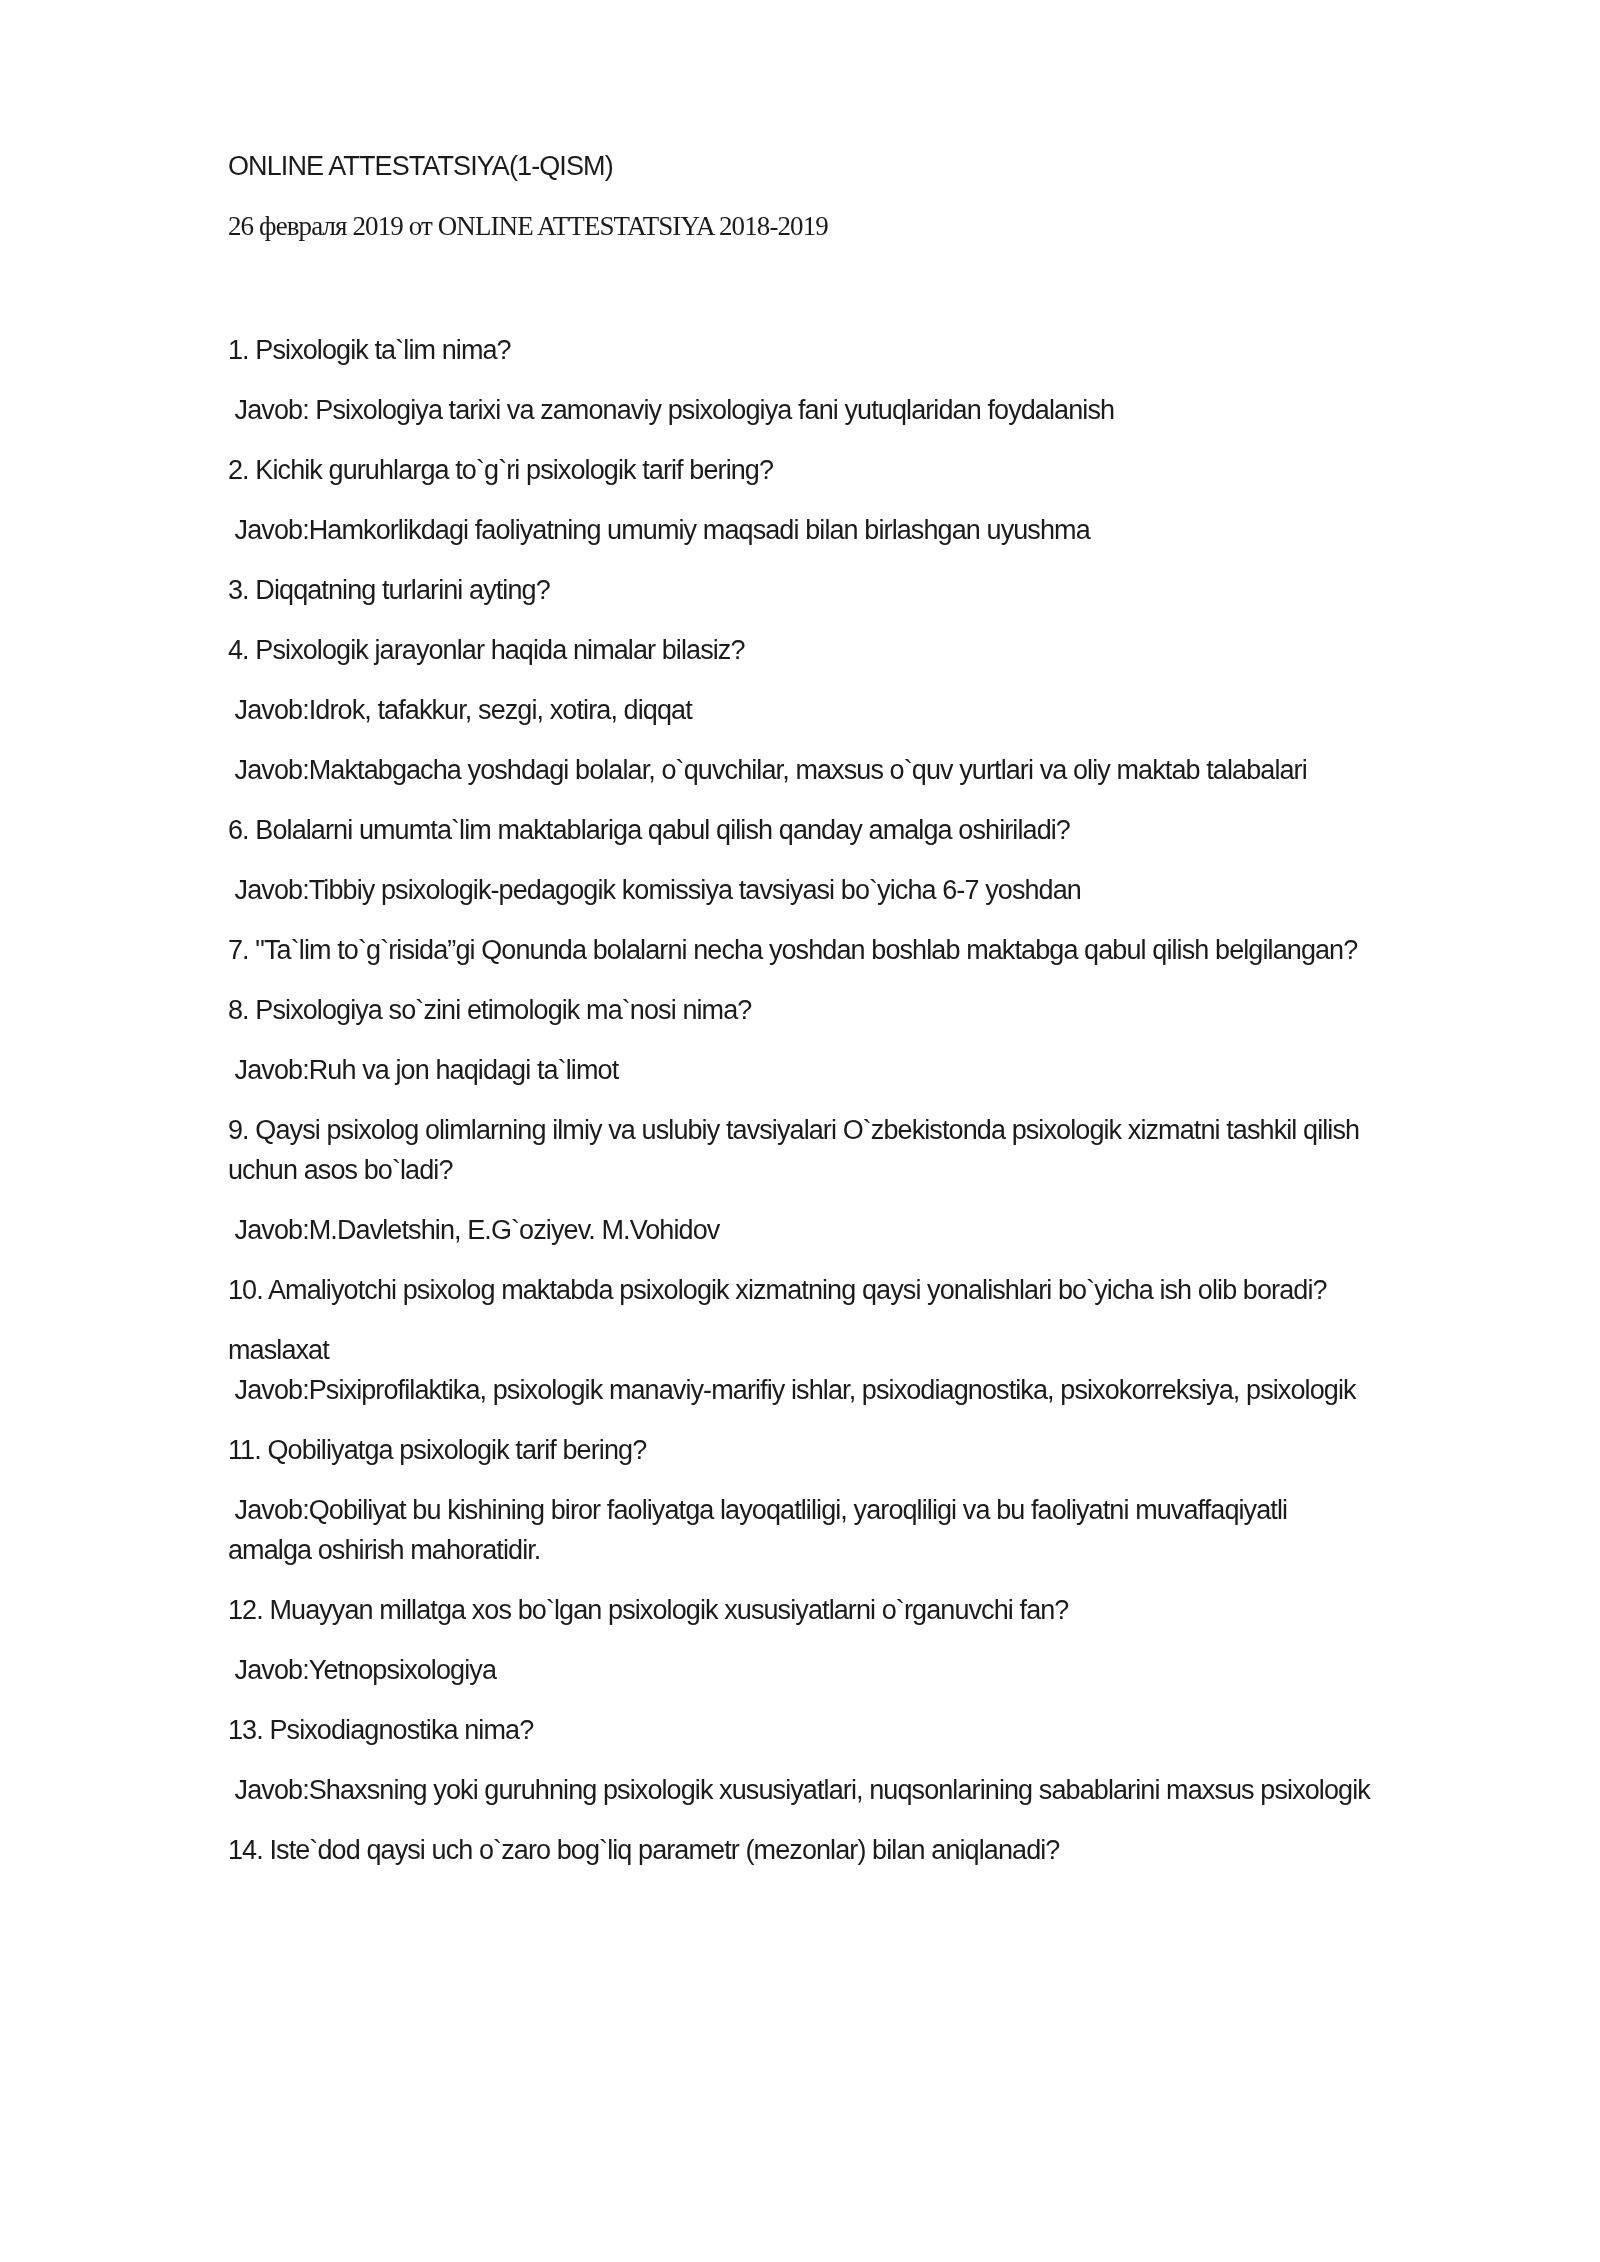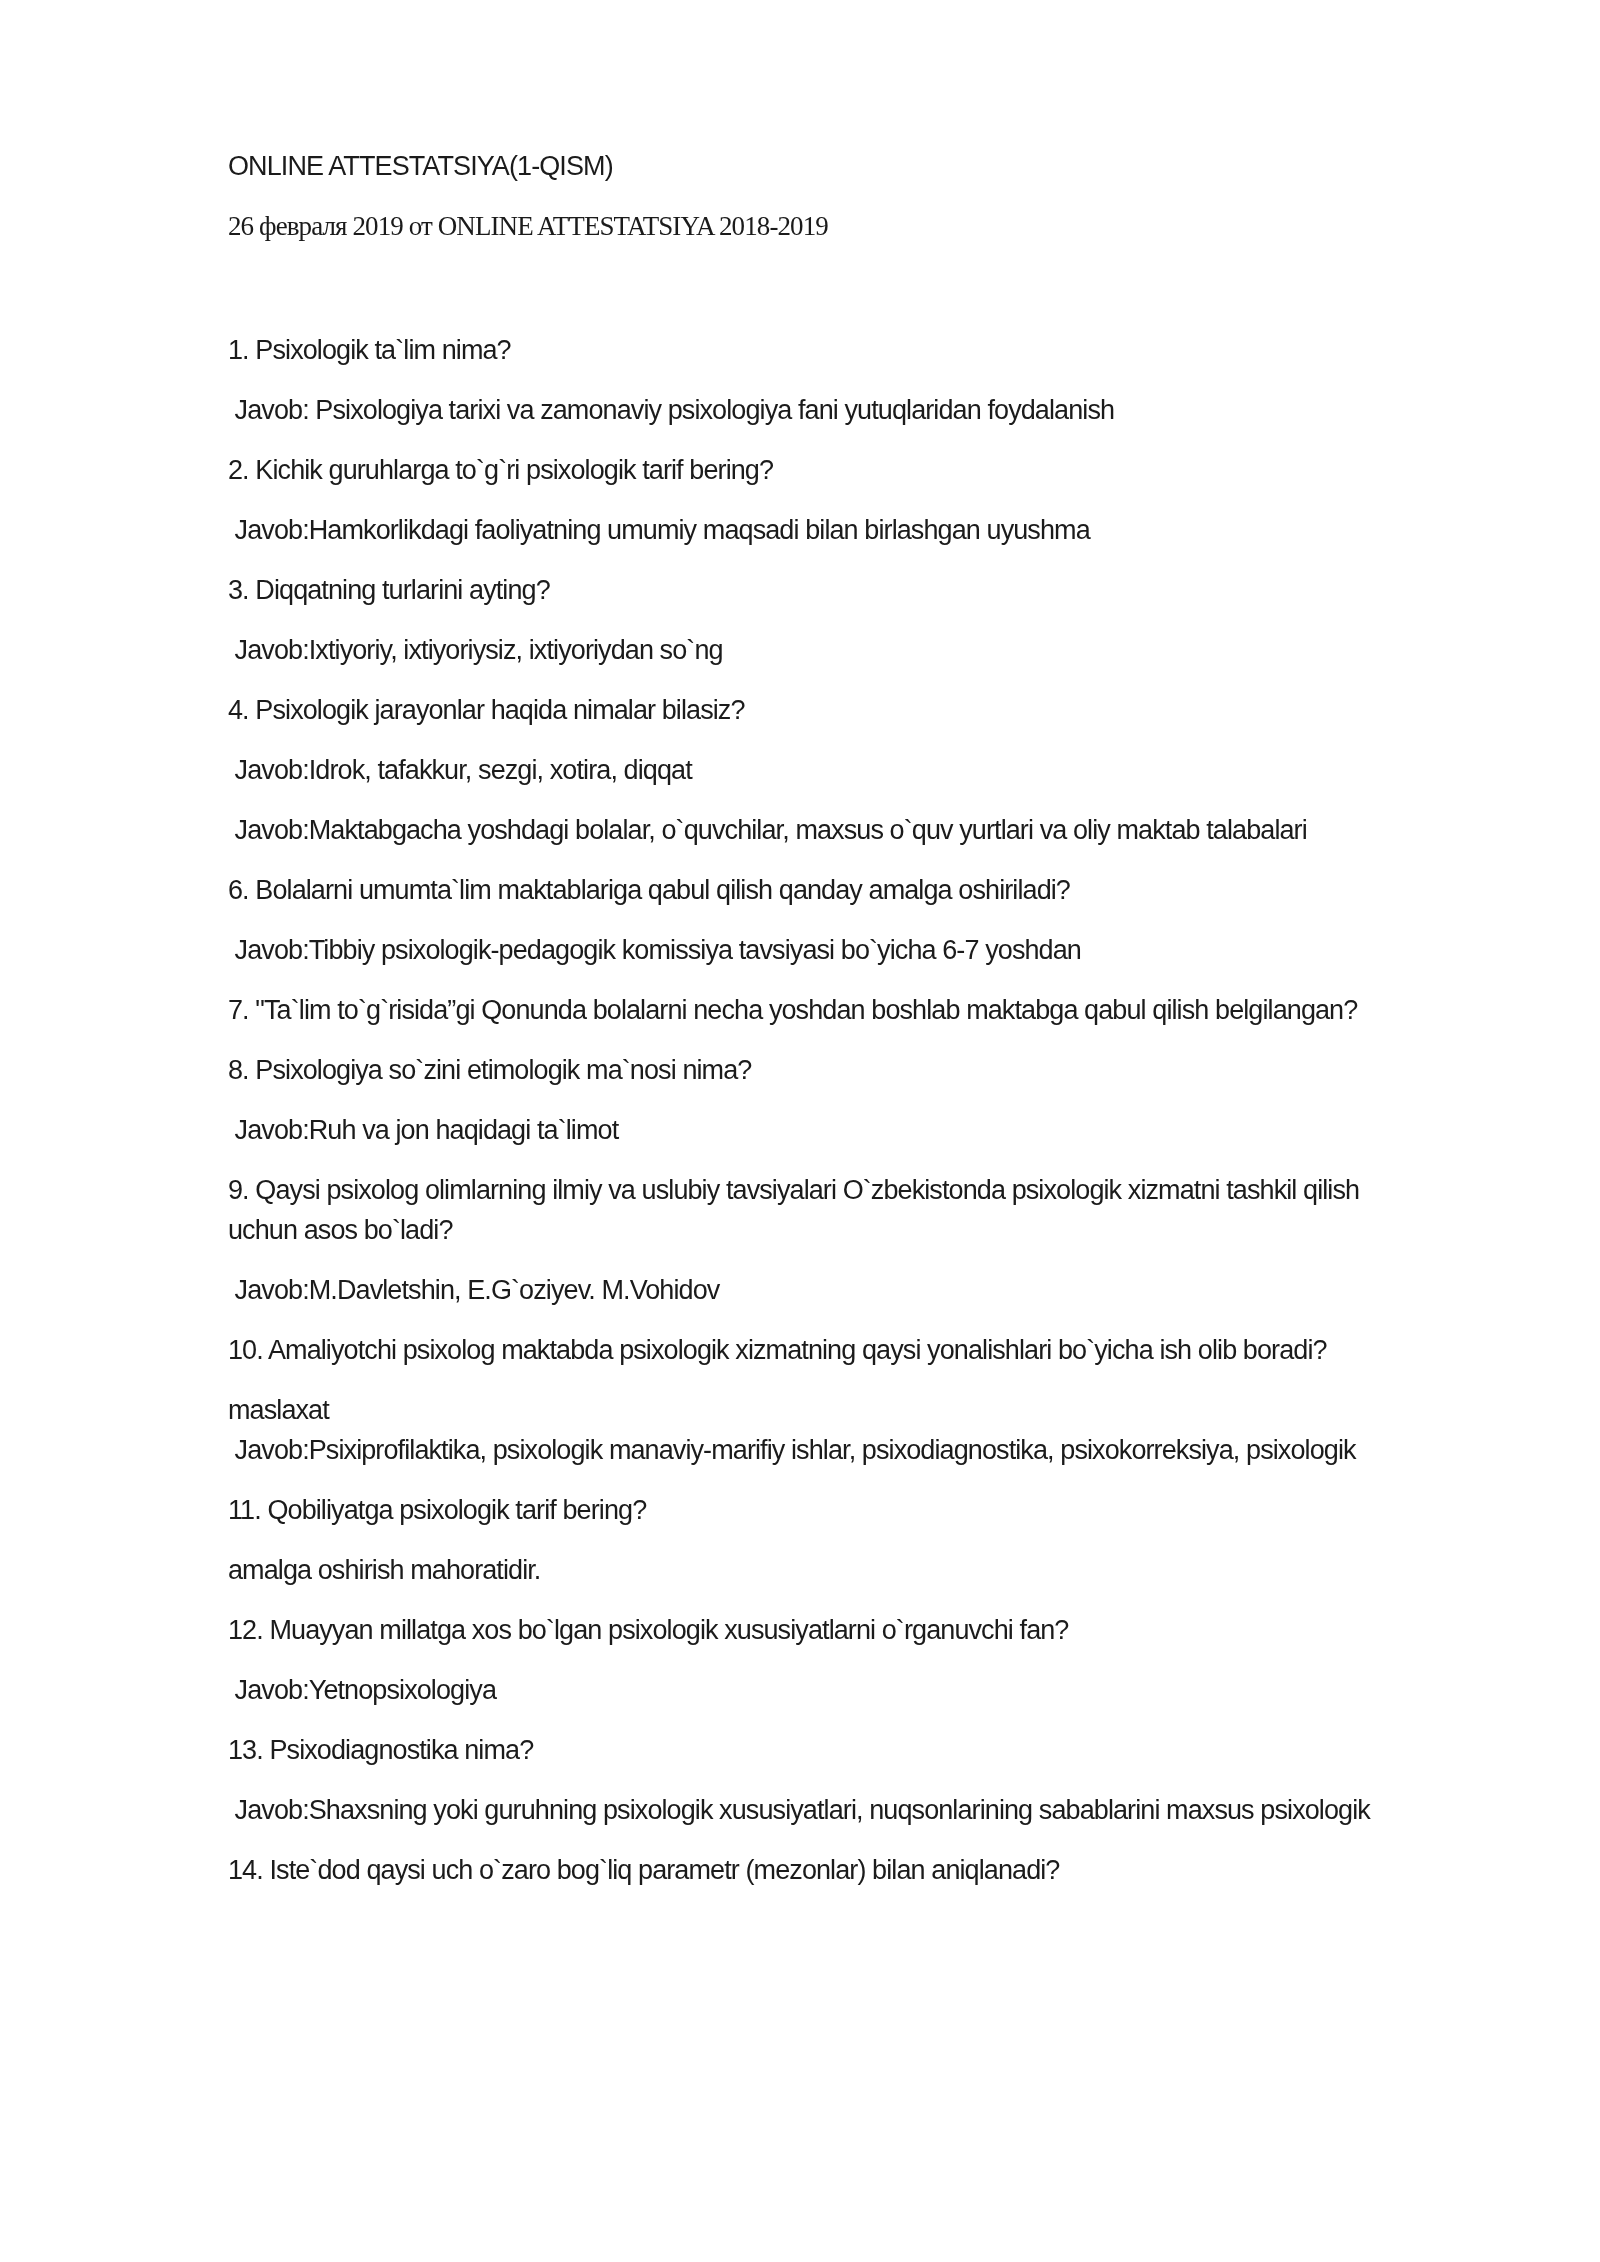--- a/index.html
+++ b/index.html
@@ -51,23 +51,20 @@
       <div class="para">
         <div class="line">2. Kichik guruhlarga to`g`ri psixologik tarif bering?</div>
       </div>
       <div class="para">
         <div class="line"> Javob:Hamkorlikdagi faoliyatning umumiy maqsadi bilan birlashgan uyushma</div>
       </div>
       <div class="para">
         <div class="line">3. Diqqatning turlarini ayting?</div>
       </div>
       <div class="para">
-        <div class="line"> Javob:Ixtiyoriy, ixtiyoriysiz, ixtiyoriydan so`ng</div>
-      </div>
-      <div class="para">
         <div class="line">4. Psixologik jarayonlar haqida nimalar bilasiz?</div>
       </div>
       <div class="para">
         <div class="line"> Javob:Idrok, tafakkur, sezgi, xotira, diqqat</div>
       </div>
       <div class="para">
         <div class="line"> Javob:Maktabgacha yoshdagi bolalar, o`quvchilar, maxsus o`quv yurtlari va oliy maktab talabalari</div>
       </div>
       <div class="para">
         <div class="line">6. Bolalarni umumta`lim maktablariga qabul qilish qanday amalga oshiriladi?</div>
@@ -95,20 +92,21 @@
         <div class="line">10. Amaliyotchi psixolog maktabda psixologik xizmatning qaysi yonalishlari bo`yicha ish olib boradi?</div>
       </div>
       <div class="para">
         <div class="line">maslaxat</div>
         <div class="line"> Javob:Psixiprofilaktika, psixologik manaviy-marifiy ishlar, psixodiagnostika, psixokorreksiya, psixologik</div>
       </div>
       <div class="para">
         <div class="line">11. Qobiliyatga psixologik tarif bering?</div>
       </div>
       <div class="para">
+        <div class="line"> Javob:Qobiliyat bu kishining biror faoliyatga layoqatliligi, yaroqliligi va bu faoliyatni muvaffaqiyatli</div>
         <div class="line">amalga oshirish mahoratidir.</div>
       </div>
       <div class="para">
         <div class="line">12. Muayyan millatga xos bo`lgan psixologik xususiyatlarni o`rganuvchi fan?</div>
       </div>
       <div class="para">
         <div class="line"> Javob:Yetnopsixologiya</div>
       </div>
       <div class="para">
         <div class="line">13. Psixodiagnostika nima?</div>

